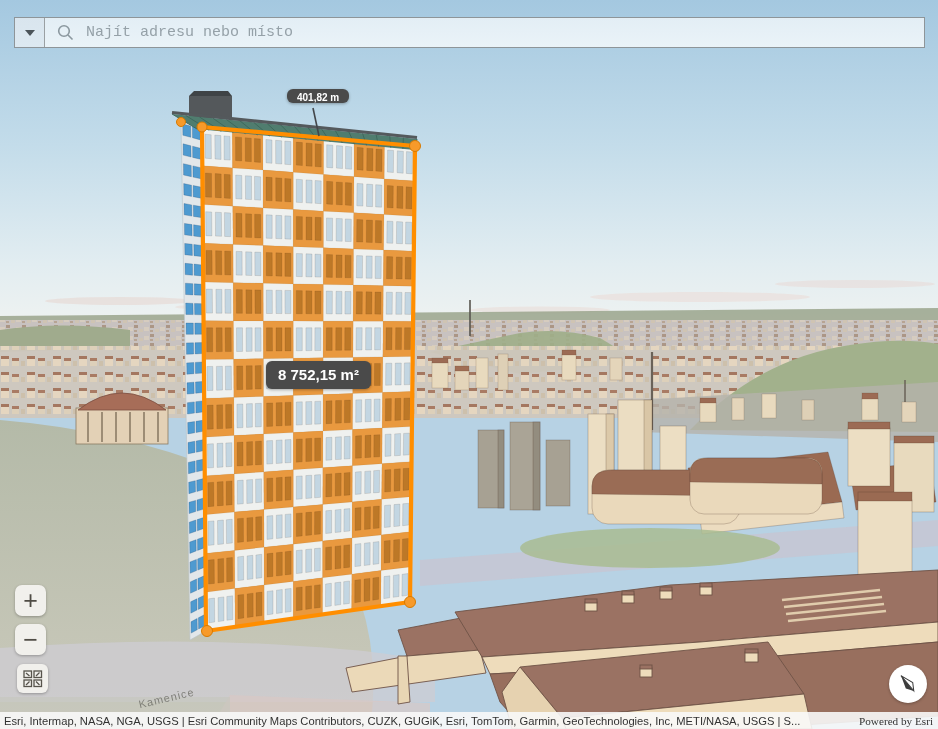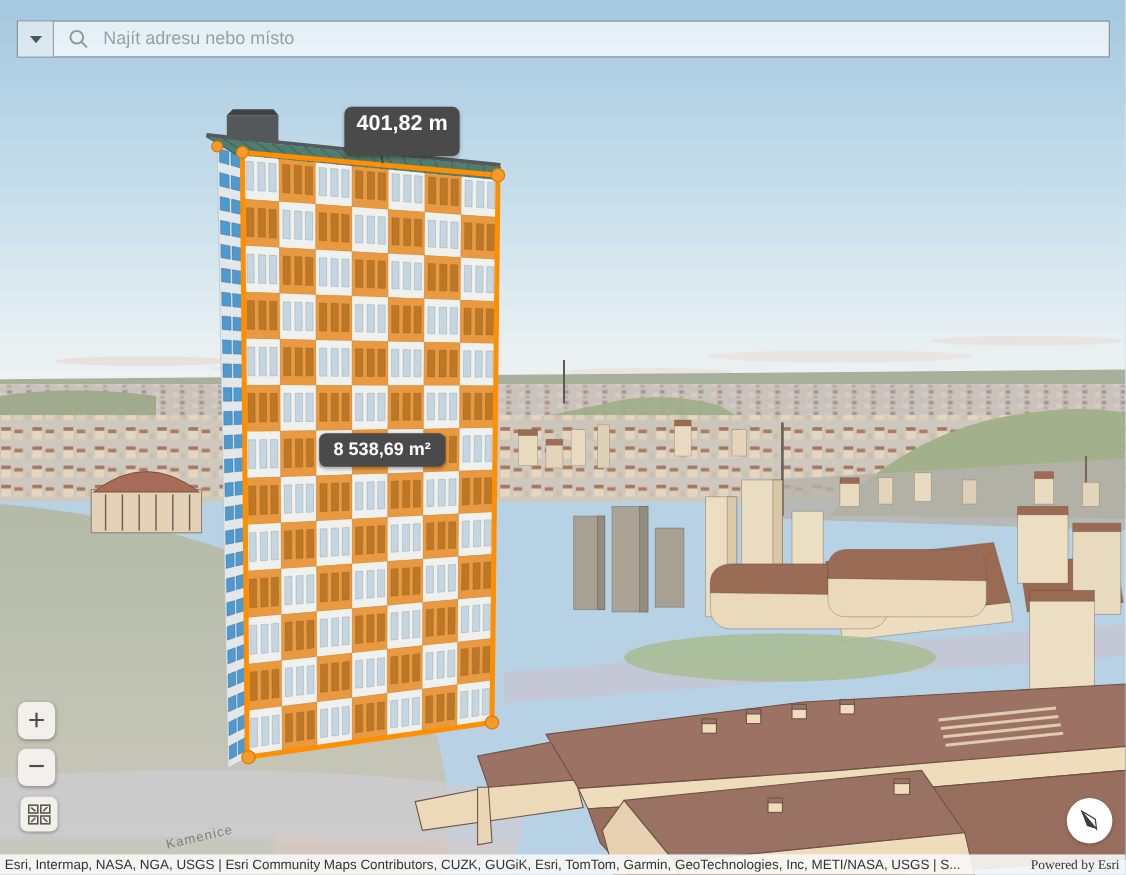--- a/index.html
+++ b/index.html
@@ -8,26 +8,26 @@
   #bg,#tower{position:absolute;left:0;top:0;}
   
   #searchbar{position:absolute;left:14px;top:17px;width:911px;height:31px;display:flex;
      border:1px solid #8e9599;box-sizing:border-box;background:linear-gradient(180deg,#e3eef5,#eaf3f8);}
   #search-dropdown{width:30px;height:100%;border:none;border-right:1px solid #9aa0a3;
      background:linear-gradient(180deg,#d9e5ee,#dde9f1);display:flex;align-items:center;justify-content:center;cursor:pointer;padding:0;}
   .caret{width:0;height:0;border-left:5px solid transparent;border-right:5px solid transparent;border-top:6px solid #4b5459;}
   #search-field{flex:1;display:flex;align-items:center;}
   #search-field svg{margin:0 10px 0 12px;}
   #search-input{flex:1;height:100%;border:none;background:transparent;outline:none;
-     font-size:15px;color:#3b464c;font-family:Liberation Sans, sans-serif;}
+     font-size:15px;color:#3b464c;font-family:Liberation Mono, monospace;}
   #search-input::placeholder{color:#95a1a8;opacity:1;}
   
   .tip{position:absolute;color:#fff;font-weight:bold;border-radius:6px;
        box-shadow:0 1px 3px rgba(0,0,0,.3);white-space:nowrap;}
-  #tip-height{left:287px;top:89px;font-size:18px;padding:3px 10px 17px;text-align:right;}
+  #tip-height{left:287px;top:89px;font-size:10px;padding:3px 10px 0;text-align:right;}
   #tip-area{left:266px;top:361px;font-size:15px;padding:5px 12px 6px;}
   
   .mapbtn{position:absolute;background:#f1f0ec;border:none;border-radius:7px;
      box-shadow:0 1px 3px rgba(0,0,0,.28);color:#4f4c45;cursor:pointer;
      display:flex;align-items:center;justify-content:center;padding:0;}
   #zoom-in{left:15px;top:585px;width:31px;height:31px;font-size:25px;line-height:1;font-weight:400;}
   #zoom-out{left:15px;top:624px;width:31px;height:31px;font-size:25px;line-height:1;}
   #nav-toggle{left:17px;top:664px;width:31px;height:29px;border-radius:6px;}
   #compass{left:889px;top:665px;width:38px;height:38px;border-radius:50%;background:#fff;}
   
@@ -670,21 +670,21 @@
     <div id="search-field">
       <svg width="17" height="17" viewBox="0 0 17 17">
         <circle cx="7" cy="7" r="5.3" fill="none" stroke="#8b989f" stroke-width="1.6"></circle>
         <line x1="11" y1="11" x2="15.5" y2="15.5" stroke="#8b989f" stroke-width="1.6"></line>
       </svg>
       <input id="search-input" type="text" placeholder="Najít adresu nebo místo" style="">
     </div>
   </div>
 
   <div id="tip-height" class="tip" style="background: rgb(74, 74, 74);">401,82 m</div>
-  <div id="tip-area" class="tip" style="background: rgb(74, 74, 74);">8 538,69 m²</div>
+  <div id="tip-area" class="tip" style="background: rgb(74, 74, 74);">8 752,15 m²</div>
 
   <button id="zoom-in" class="mapbtn">+</button>
   <button id="zoom-out" class="mapbtn">−</button>
   <button id="nav-toggle" class="mapbtn">
     <svg width="20" height="18" viewBox="0 0 20 18">
       <g fill="none" stroke="#57544c" stroke-width="1.3">
         <rect x="1" y="1" width="7.5" height="6.5"></rect>
           <rect x="11" y="1" width="7.5" height="6.5"></rect>
         <rect x="1" y="10" width="7.5" height="6.5"></rect>
           <rect x="11" y="10" width="7.5" height="6.5"></rect>

